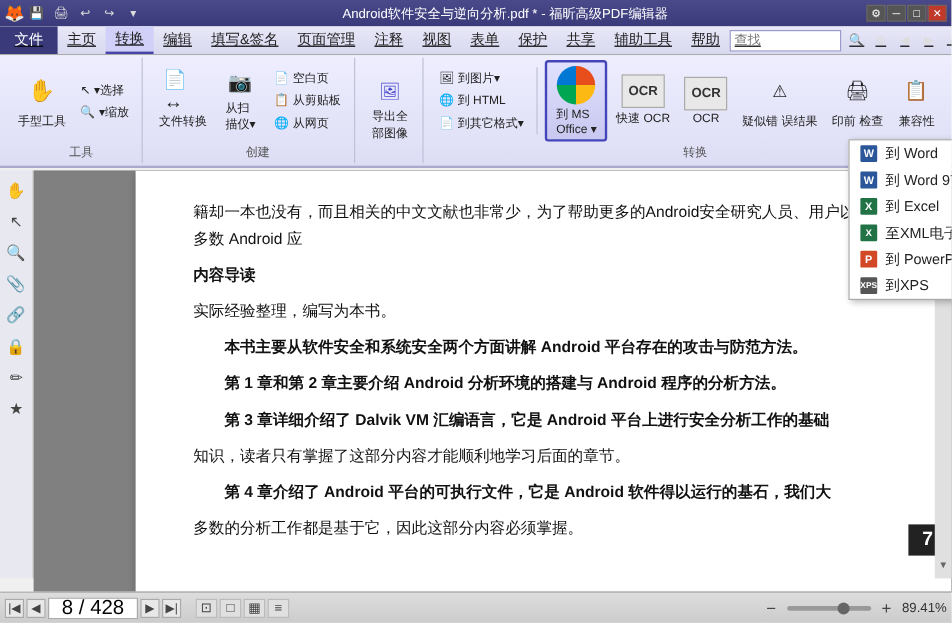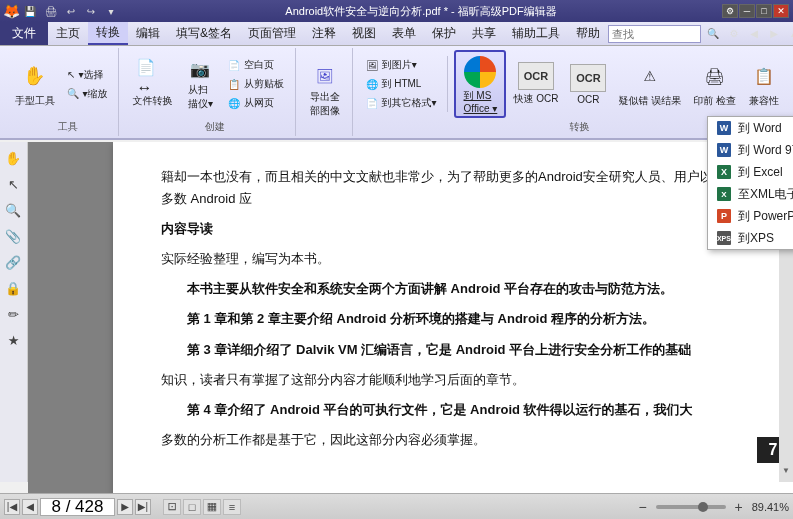--- a/index.html
+++ b/index.html
@@ -22,20 +22,21 @@
     .win-controls { display: flex; gap: 1px; }
     .win-btn { width: 16px; height: 14px; display: flex; align-items: center; justify-content: center; font-size: 9px; color: white; cursor: pointer; border: 1px solid #666; background: #555; }
 
     
     .menu-bar {
       height: 24px;
       background: linear-gradient(to bottom, #e8e8f8 0%, #d8d8f0 100%);
       display: flex;
       align-items: stretch;
       border-bottom: 1px solid #aaa;
+      text-decoration: underline;
     }
     .menu-item {
       padding: 0 8px;
       display: flex;
       align-items: center;
       font-size: 12px;
       cursor: pointer;
       color: #222;
       white-space: nowrap;
     }
@@ -116,21 +117,20 @@
       justify-content: center;
       padding: 2px 6px;
       cursor: pointer;
       border: 2px solid #4444bb;
       border-radius: 3px;
       background: linear-gradient(to bottom, #e0e0ff, #c8c8f0);
       min-width: 52px;
       height: 68px;
       font-size: 10px;
       color: #222;
-      text-decoration: underline;
     }
     .ms-office-btn .icon-box {
       width: 36px;
       height: 36px;
       display: flex;
       align-items: center;
       justify-content: center;
       font-size: 20px;
     }
 

